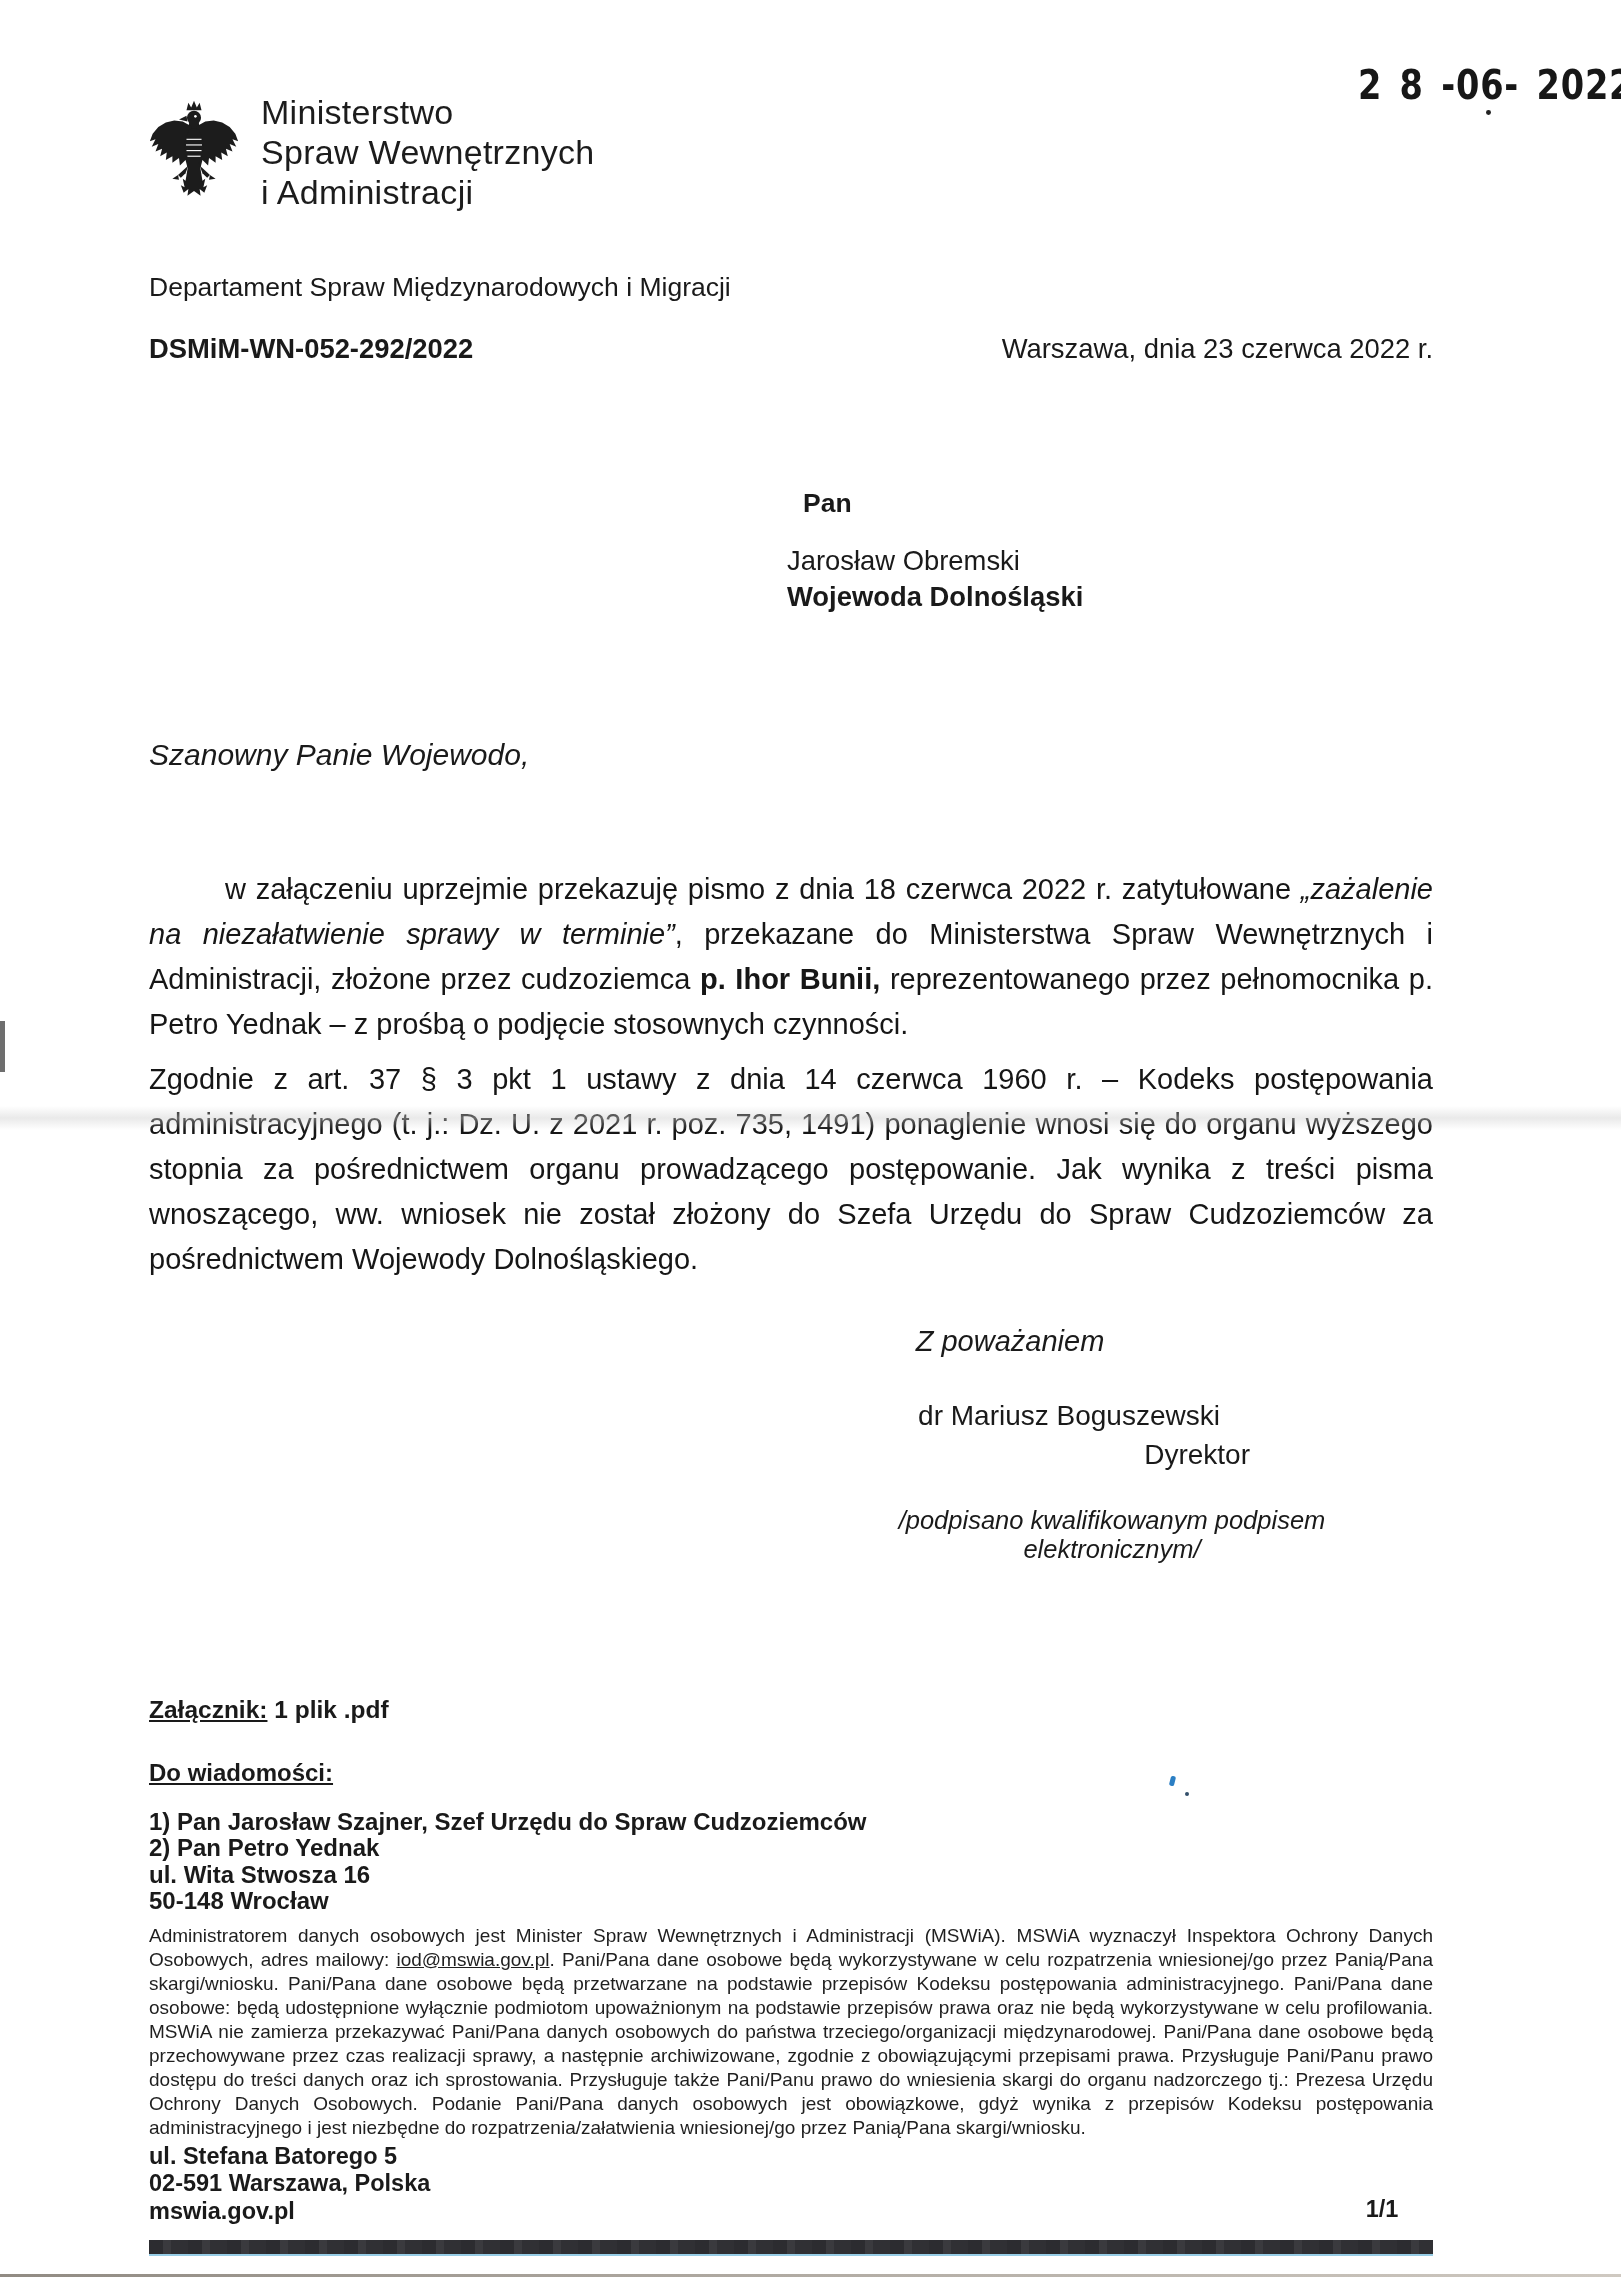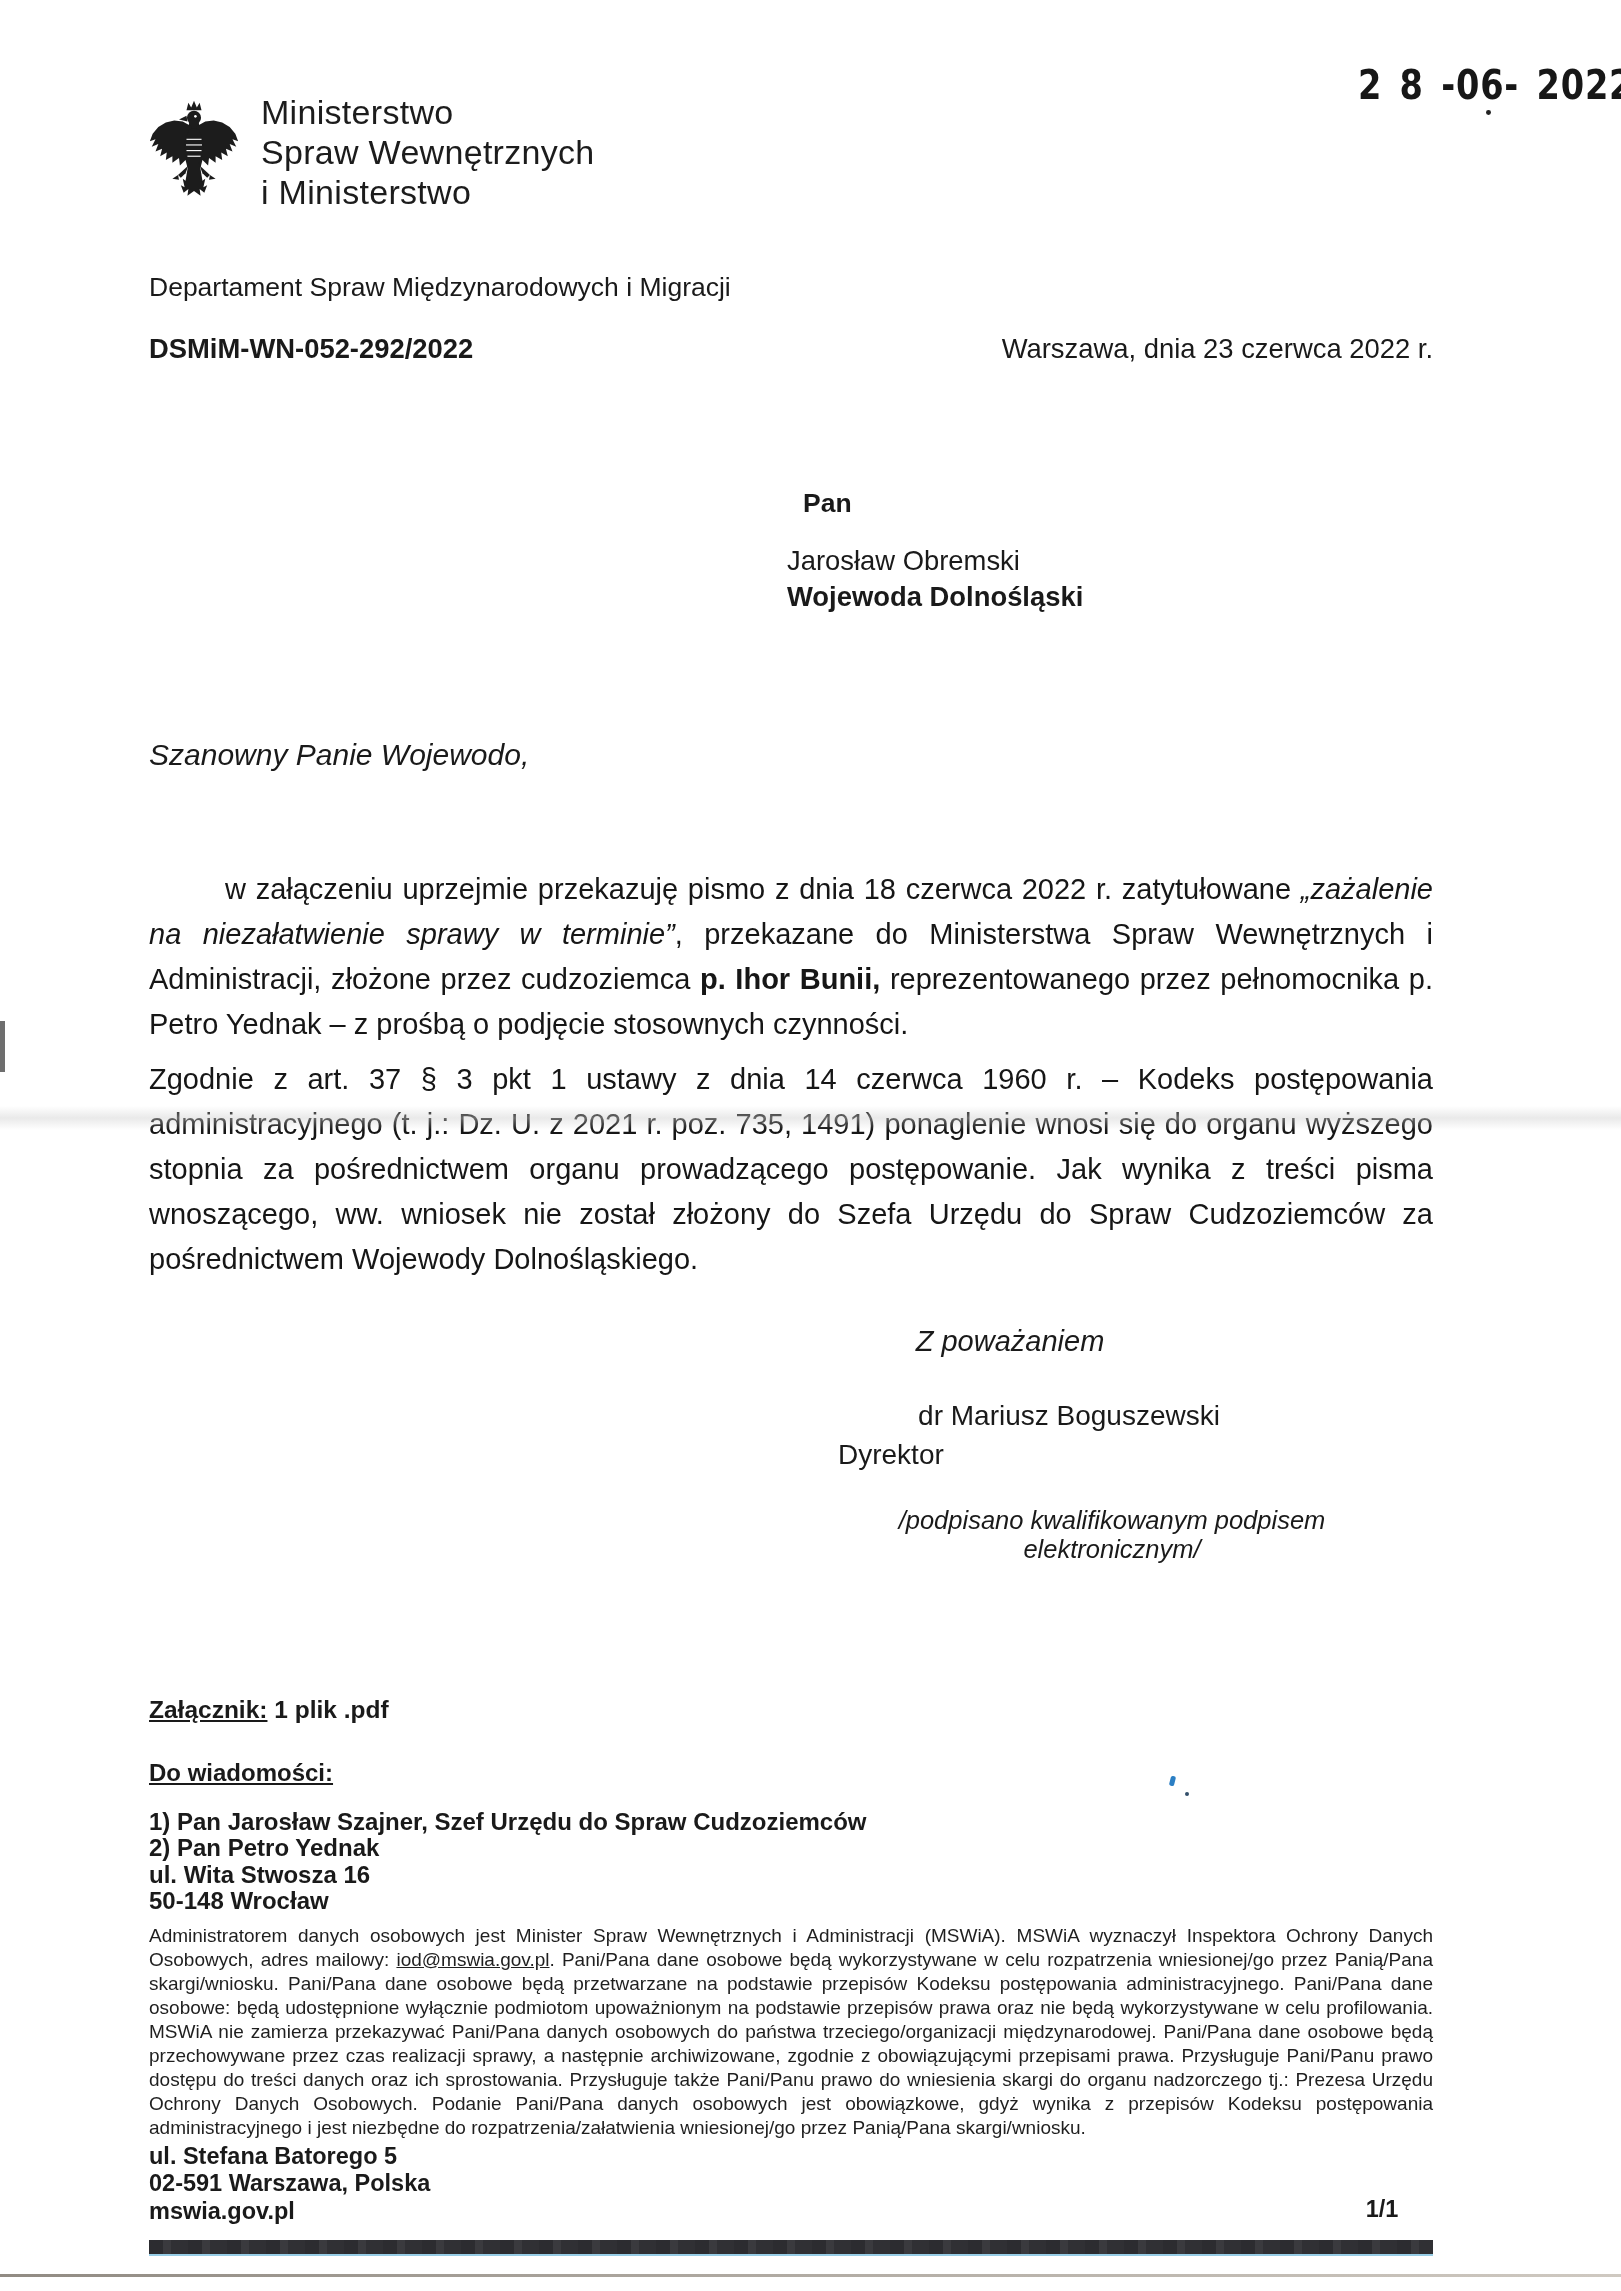--- a/index.html
+++ b/index.html
@@ -38,21 +38,21 @@
   .addr-title{left:787px;top:581px;font-size:27.4px;font-weight:700;}
 
   .greeting{left:149px;top:738px;font-size:30px;font-style:italic;}
 
   .para{left:149px;width:1284px;font-size:29px;line-height:45px;text-align:justify;color:#161616;margin-top:28px;}
   .para1{top:839px;text-indent:76px;}
   .para2{top:1029px;}
 
   .valediction{left:804px;top:1325px;width:412px;text-align:center;font-size:29px;font-style:italic;}
   .signer-name{left:863px;top:1400px;width:412px;text-align:center;font-size:28px;}
-  .signer-title{left:838px;top:1439px;width:412px;text-align:left;font-size:28px;}
+  .signer-title{left:838px;top:1439px;width:412px;text-align:right;font-size:28px;}
   .esign{left:828px;top:1506px;width:568px;text-align:center;font-size:25.5px;font-style:italic;}
 
   .attachment{left:149px;top:1696px;font-size:24.5px;font-weight:600;}
   .cc{left:149px;top:1760px;font-size:24px;line-height:26.5px;font-weight:600;}
   .cc .cc-label{margin-bottom:22px;}
 
   .privacy{left:149px;top:1905px;width:1284px;font-size:19px;line-height:24px;text-align:justify;color:#1f1f1f;}
   .email-link{text-decoration:underline;cursor:pointer;}
 
   .footer-address{left:149px;top:2143px;font-size:23.5px;line-height:27.4px;font-weight:600;}
@@ -99,21 +99,21 @@
       <line x1="41.5" y1="50" x2="58.5" y2="50"></line>
       <line x1="42" y1="56" x2="58" y2="56"></line>
       <line x1="43" y1="62" x2="57" y2="62"></line>
     </g>
     <circle cx="51.5" cy="19.5" r="1.4" fill="#ffffff"></circle>
   </svg>
 
   <div class="abs ministry">
     <div>Ministerstwo</div>
     <div>Spraw Wewnętrznych</div>
-    <div>i Ministerstwo</div>
+    <div>i Administracji</div>
   </div>
 
   <div class="abs department">Departament Spraw Międzynarodowych i Migracji</div>
 
   <div class="abs ref-row">
     <span class="sb">DSMiM-WN-052-292/2022</span>
     <span>Warszawa, dnia 23 czerwca 2022 r.</span>
   </div>
 
   <div class="abs addr-pan">Pan</div>

